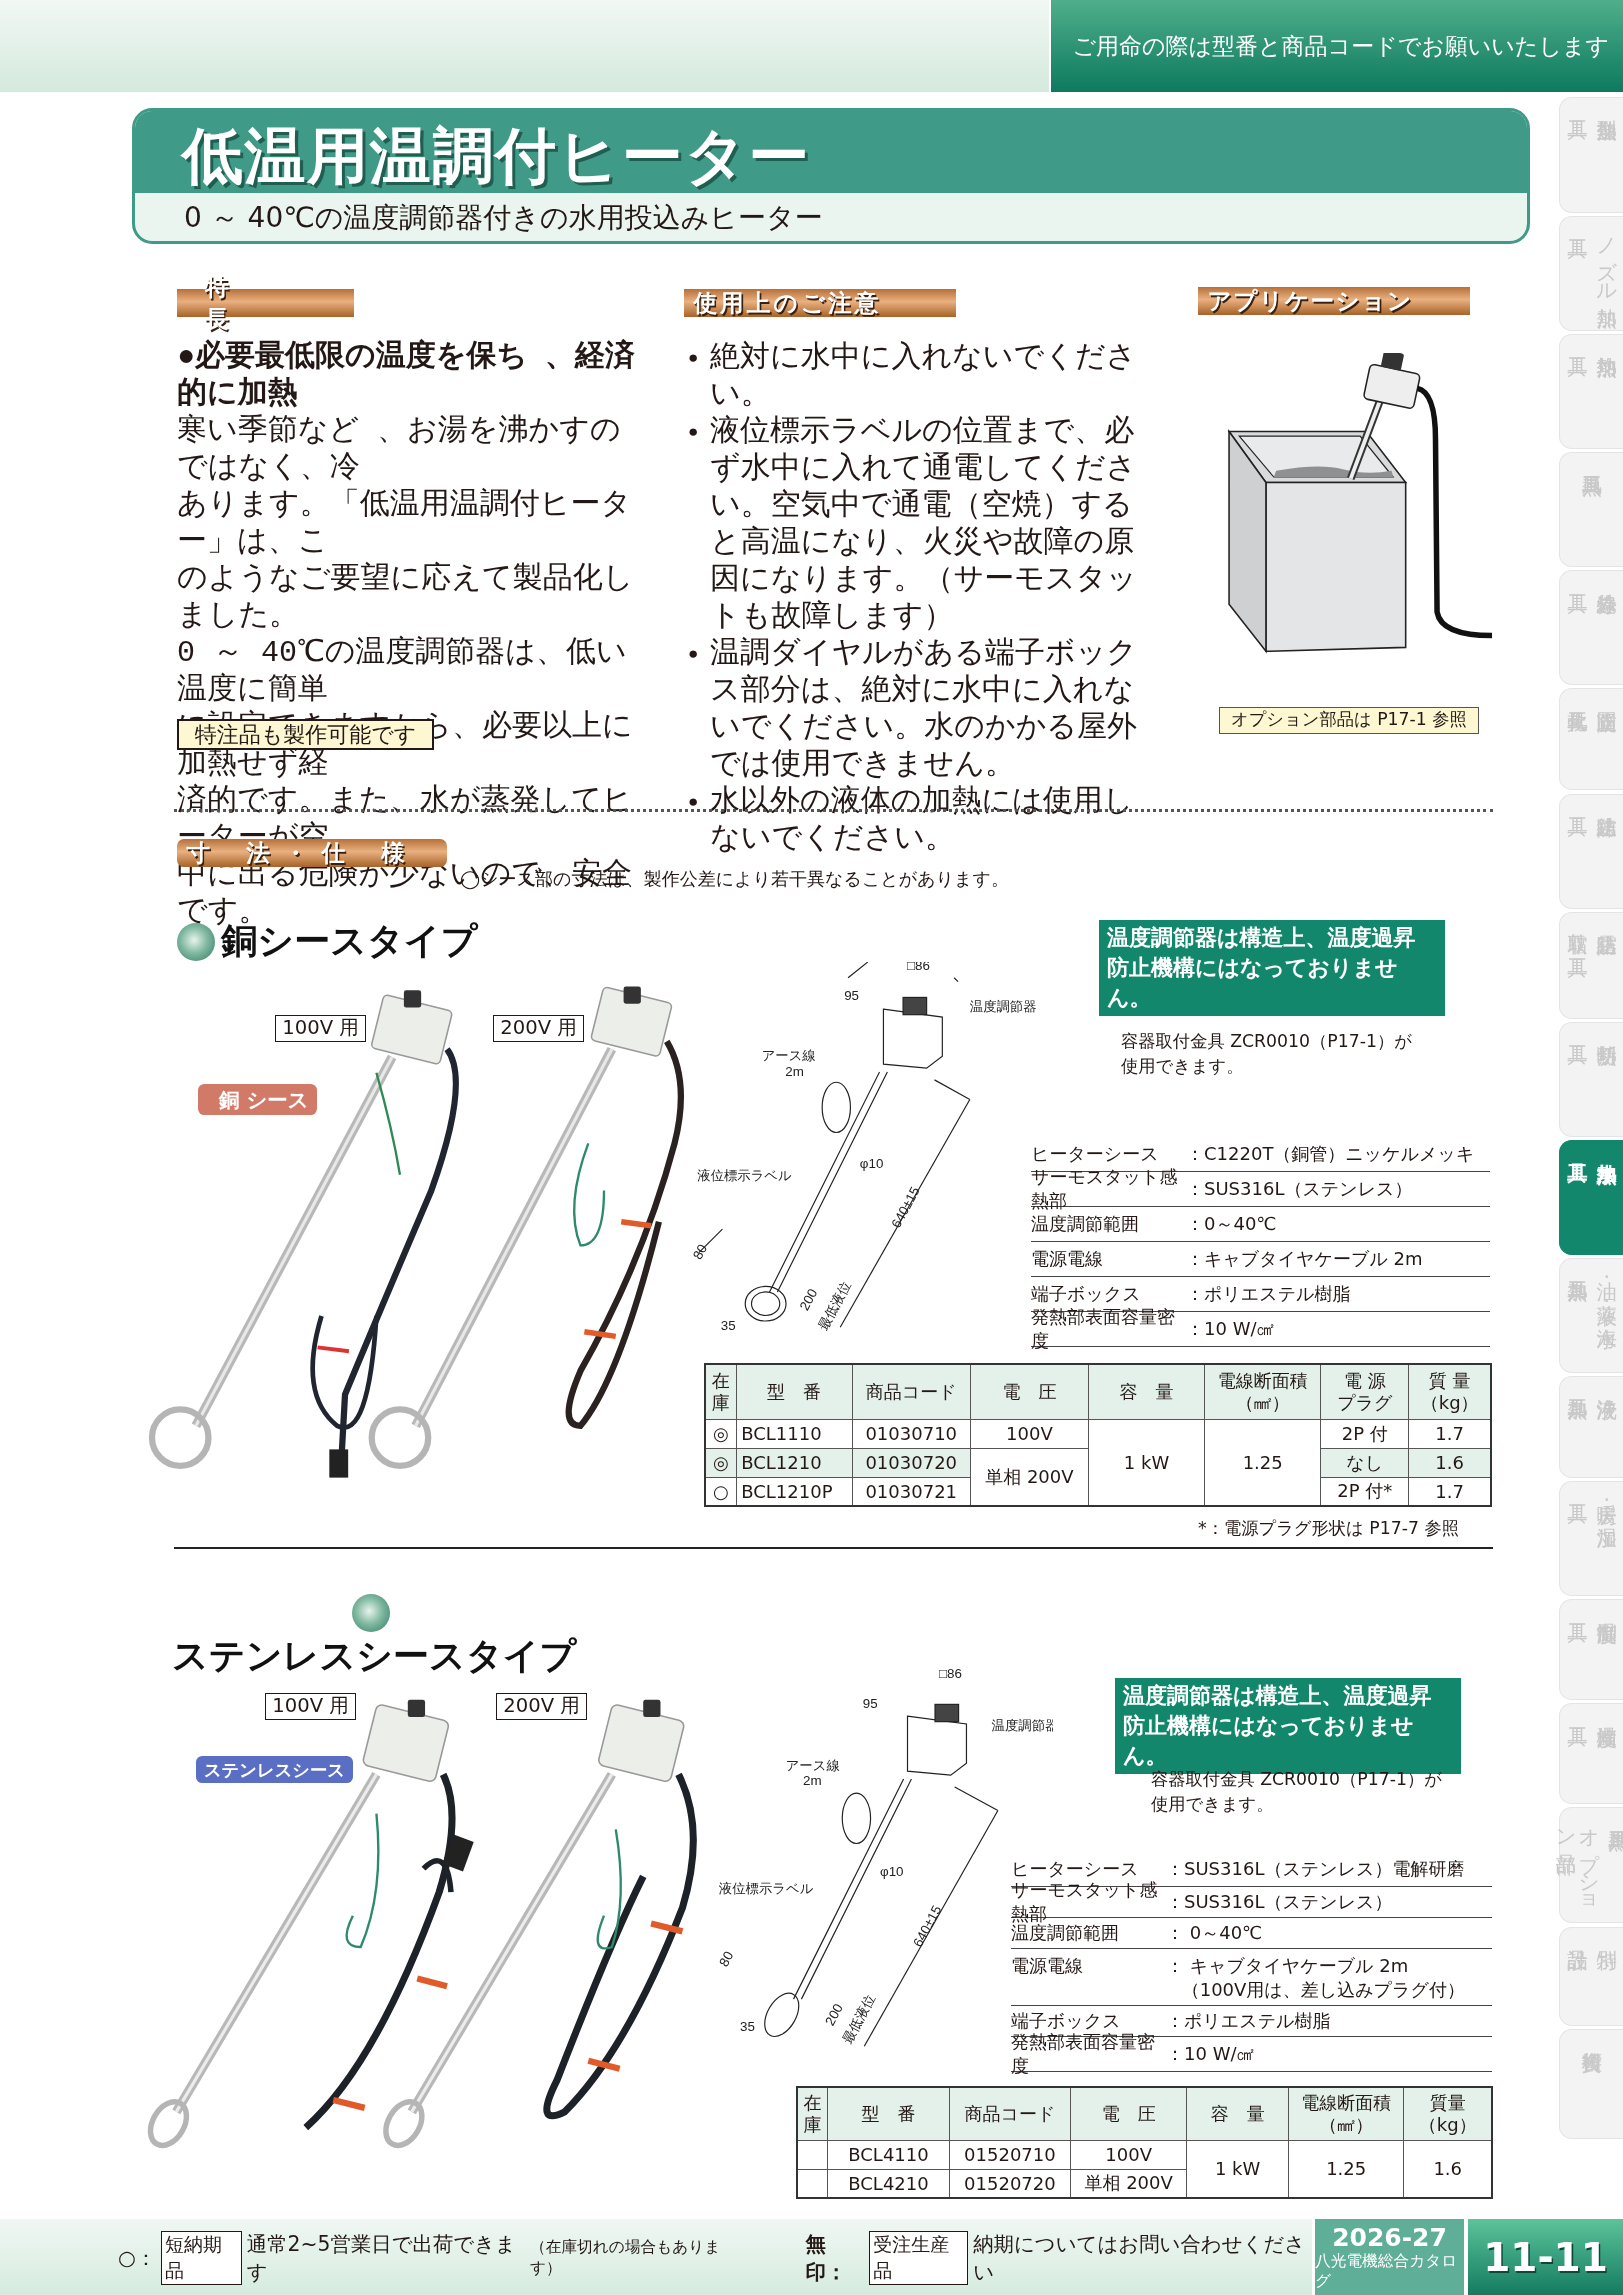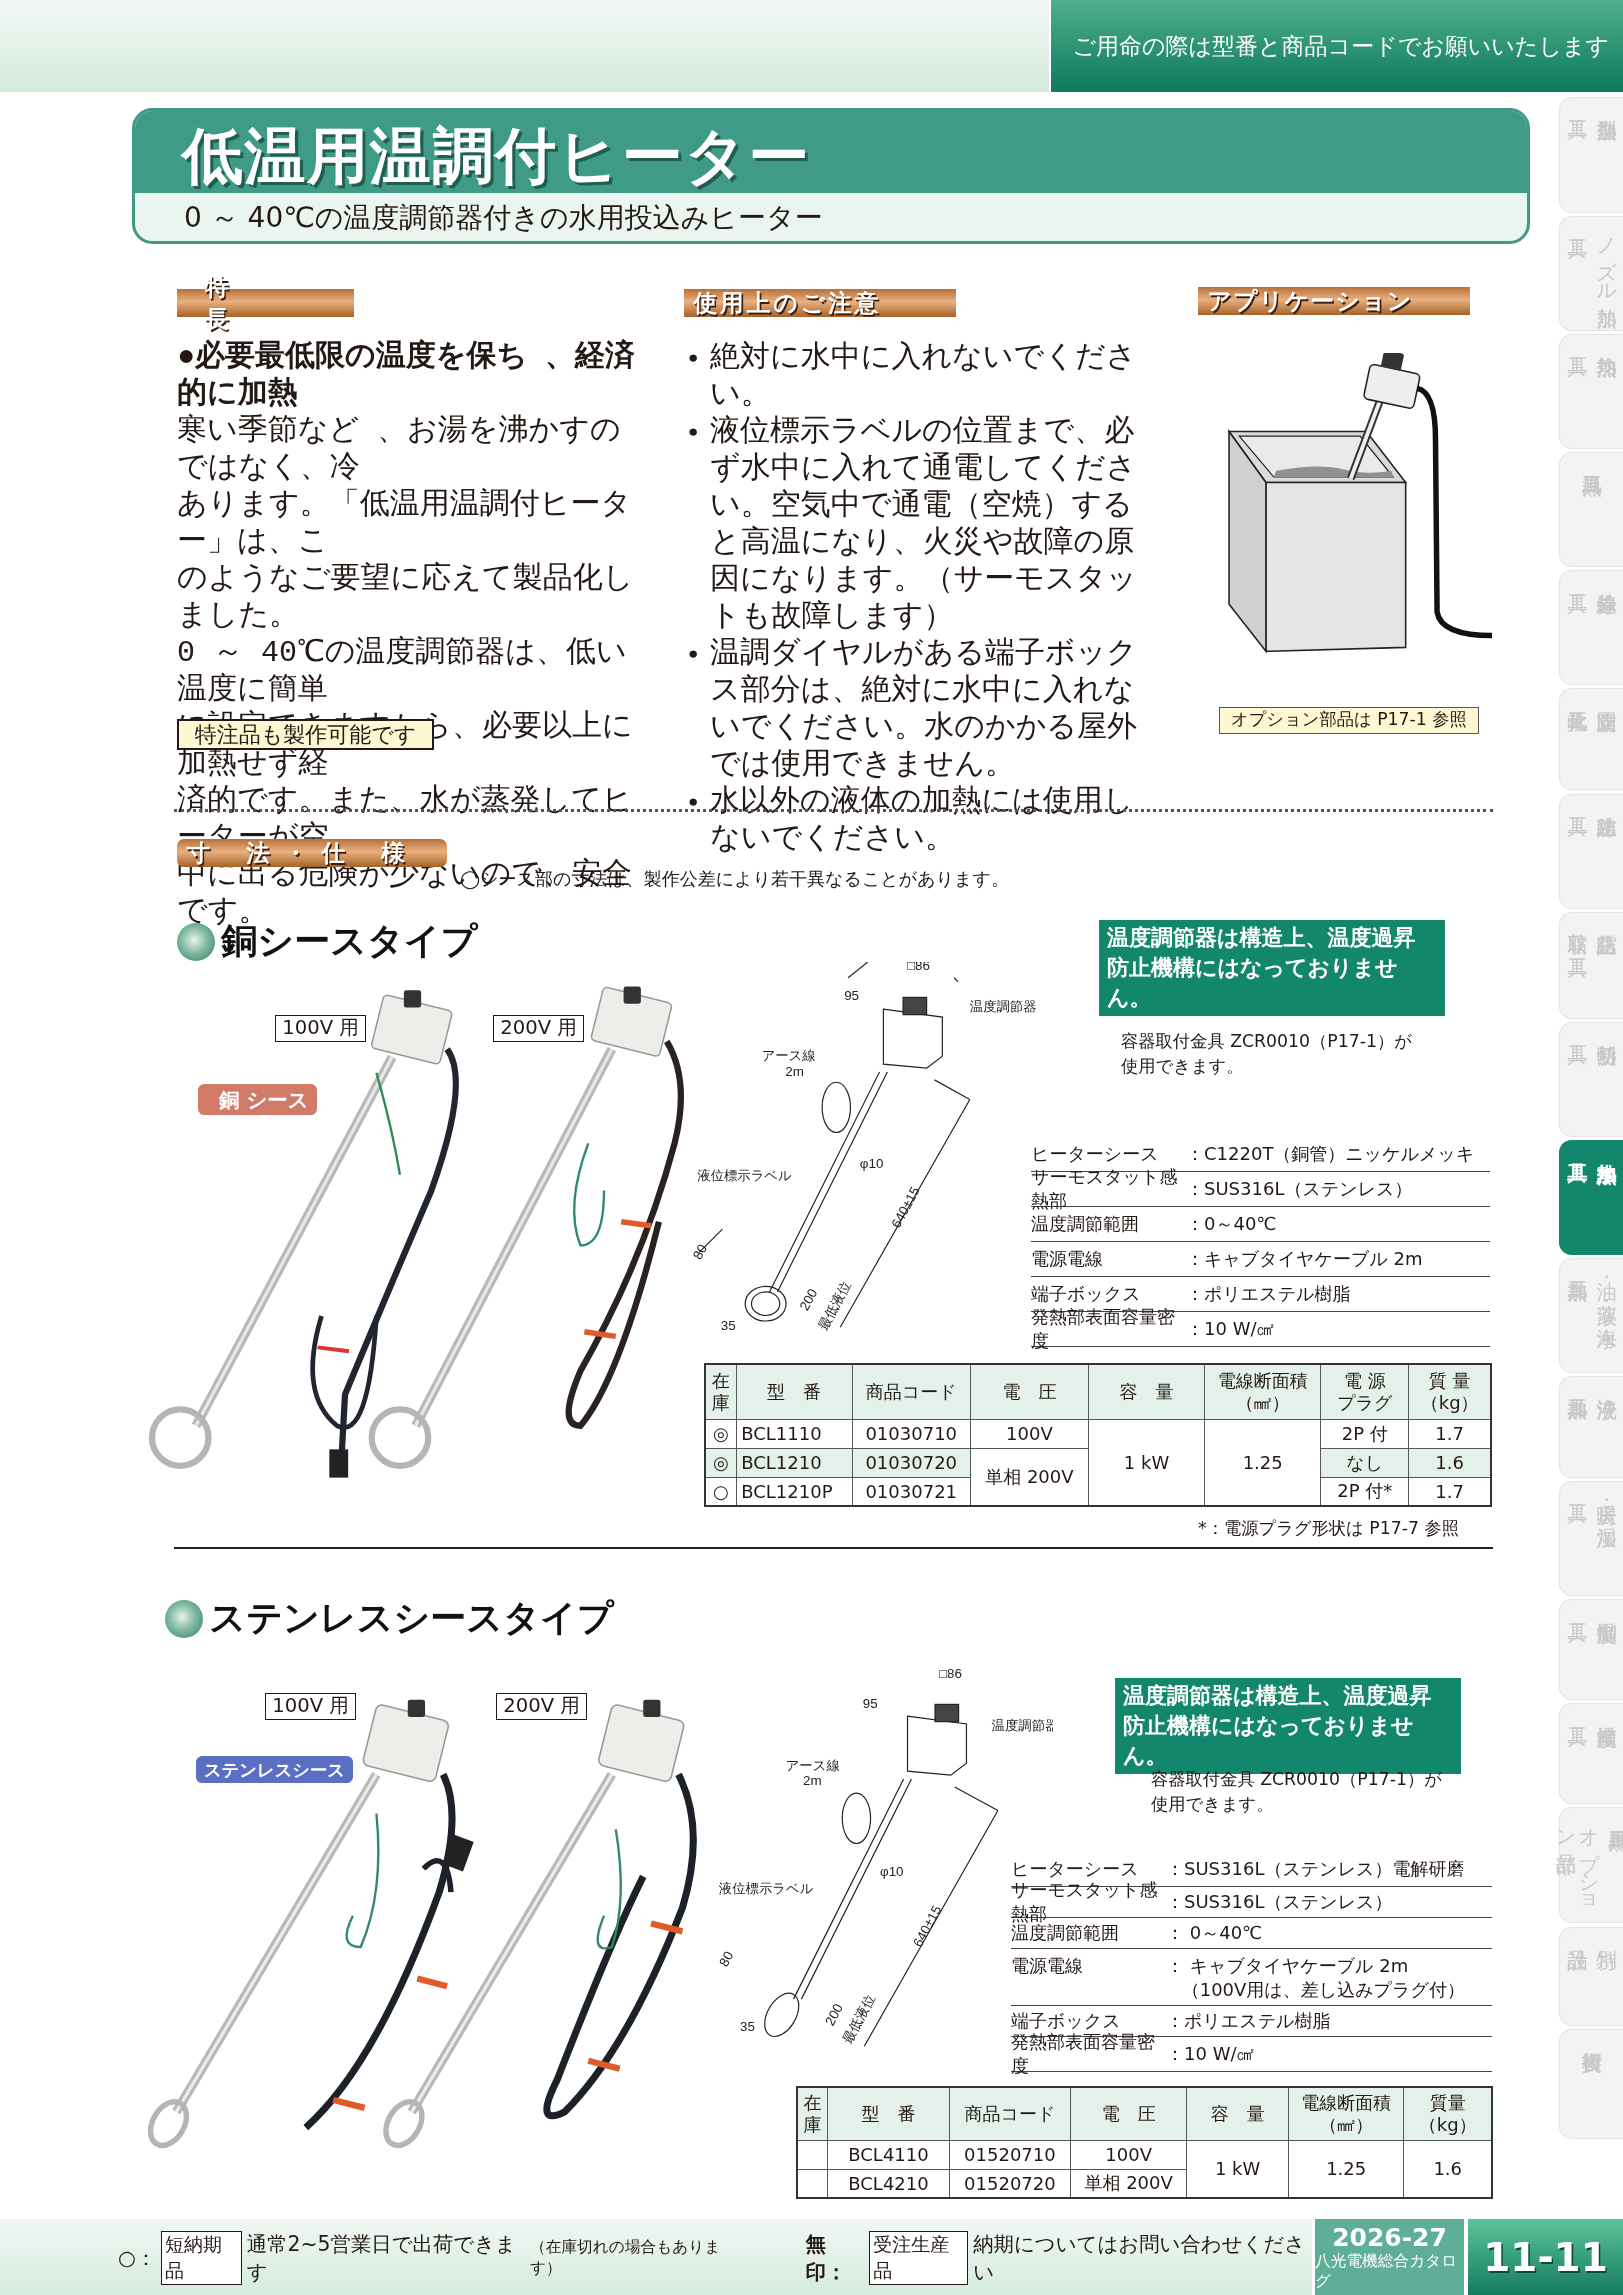--- a/index.html
+++ b/index.html
@@ -286,21 +286,21 @@
     <td>01030721</td>
     <td>2P 付*</td>
     <td>1.7</td>
   </tr>
 </tbody>
   </table>
 <div class="footnote" style="left:1198px; top:1516px;">*：電源プラグ形状は P17-7 参照</div>
 
 <div class="solid-rule"></div>
 
-<div class="type-head" style="left:165px; top:1594px;">
+<div class="type-head" style="left:172px; top:1594px;flex-direction:column;">
   <span class="ball"></span>
   <span>ステンレスシースタイプ</span>
 </div>
 <div class="warn-box" style="left:1115px; top:1678px; width:346px;">
   <div>温度調節器は構造上、温度過昇</div>
   <div>防止機構にはなっておりません。</div>
 </div>
 <div class="mount-text" style="left:1151px; top:1767px;">
   <div>容器取付金具 ZCR0010（P17-1）が</div>
   <div>使用できます。</div>

